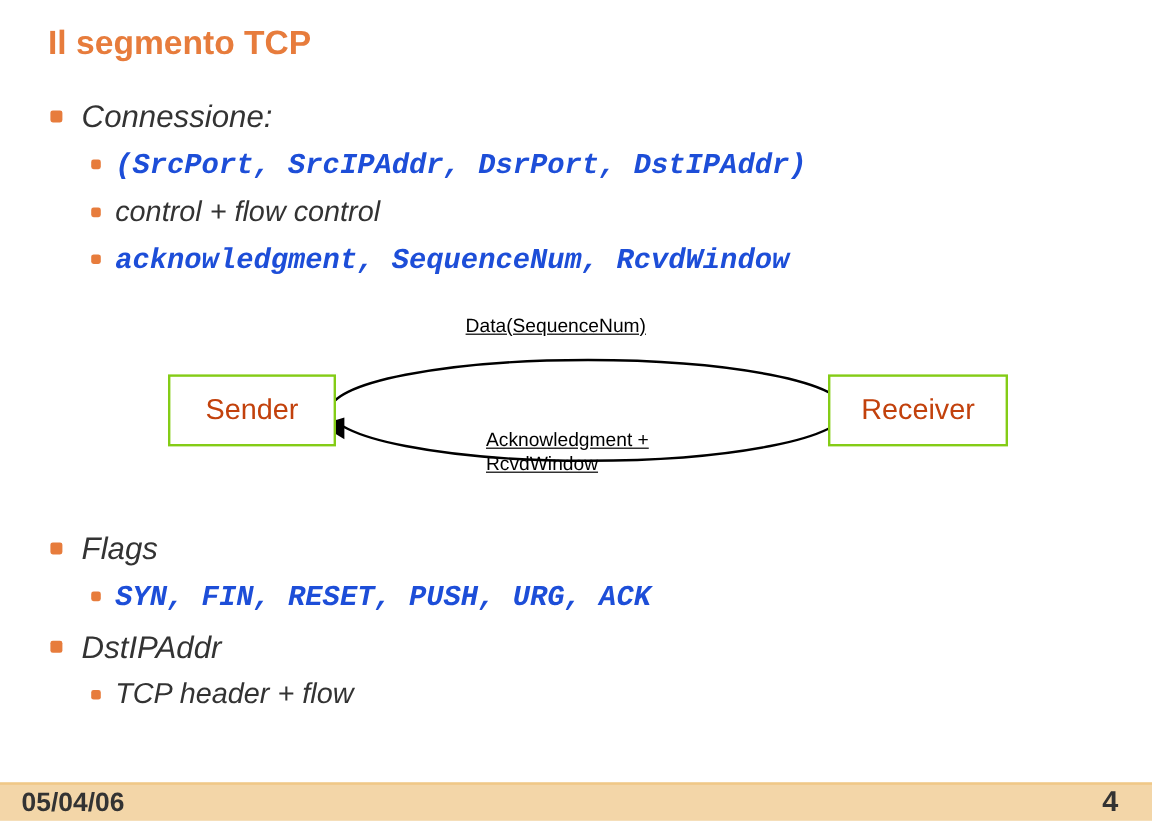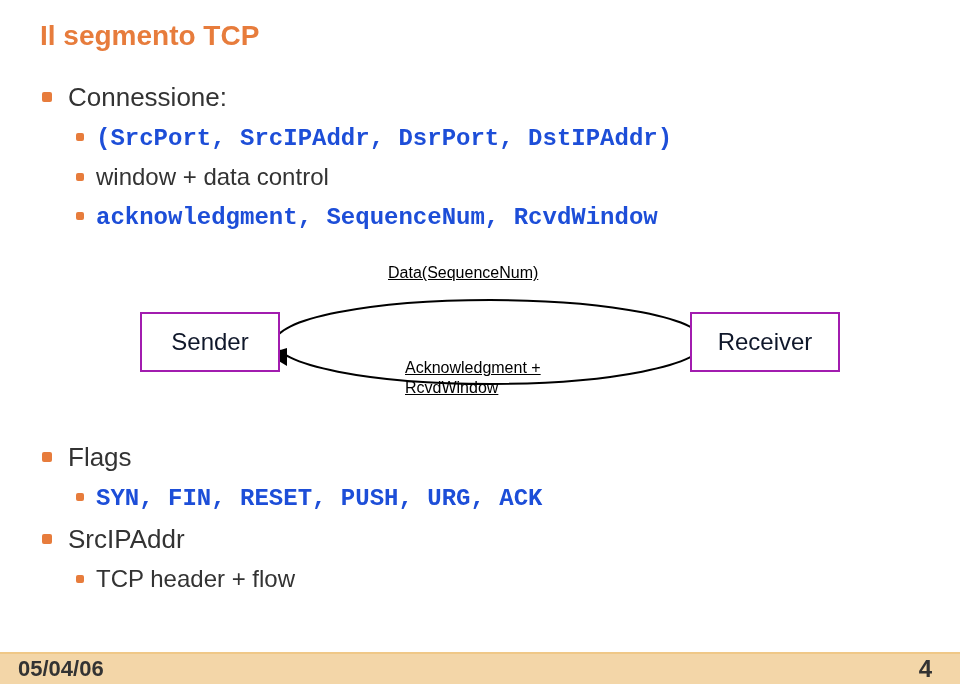--- a/index.html
+++ b/index.html
@@ -26,20 +26,21 @@
   .bullet-list {
     list-style: none;
     font-size: 26px;
     color: #333;
   }
   .bullet-list > li {
     position: relative;
     padding-left: 28px;
     margin-bottom: 6px;
     line-height: 1.35;
+    font-style: italic;
   }
   .bullet-list > li::before {
     content: "";
     position: absolute;
     left: 2px;
     top: 12px;
     width: 10px;
     height: 10px;
     background: #e77c3c;
     border-radius: 2px;
@@ -70,25 +71,25 @@
     color: #1d4ed8;
   }
   .diagram {
     position: relative;
     width: 700px;
     height: 180px;
     margin: 18px 0 8px 100px;
   }
   .box {
     position: absolute;
-    border: 2px solid #a21caf;
+    border: 2px solid #84cc16;
     background: #fff;
     font-family: "Liberation Sans", Arial, sans-serif;
     font-size: 24px;
-    color: #0f172a;
+    color: #c2410c;
     display: flex;
     align-items: center;
     justify-content: center;
     padding: 0 18px;
   }
   .sender-box { left: 0; top: 60px; width: 140px; height: 60px; }
   .receiver-box { right: 0; top: 60px; width: 150px; height: 60px; }
   .diagram-label {
     position: absolute;
     font-family: "Liberation Sans", Arial, sans-serif;
@@ -128,21 +129,21 @@
 
 <div class="slide">
 
   <h1 class="title">Il segmento TCP</h1>
 
   <ul class="bullet-list">
     <li>
       <span>Connessione:</span>
       <ul class="sub-list">
         <li><span class="mono">(SrcPort, SrcIPAddr, DsrPort, DstIPAddr)</span></li>
-        <li><span>window + data control</span></li>
+        <li><span>control + flow control</span></li>
         <li><span class="mono">acknowledgment, SequenceNum, RcvdWindow</span></li>
       </ul>
     </li>
   </ul>
 
   <div class="diagram">
     <svg class="arrows" viewBox="0 0 700 180">
       <ellipse cx="350" cy="90" rx="215" ry="42" fill="none" stroke="#000" stroke-width="2"></ellipse>
       <polygon points="553,66 573,78 553,84" fill="#000"></polygon>
       <polygon points="147,114 127,102 147,96" fill="#000"></polygon>
@@ -161,21 +162,21 @@
   </div>
 
   <ul class="bullet-list">
     <li>
       <span>Flags</span>
       <ul class="sub-list">
         <li><span class="mono">SYN, FIN, RESET, PUSH, URG, ACK</span></li>
       </ul>
     </li>
     <li>
-      <span>SrcIPAddr</span>
+      <span>DstIPAddr</span>
       <ul class="sub-list">
         <li><span>TCP header + flow</span></li>
       </ul>
     </li>
   </ul>
 
 </div>
 
 <div class="footer-bar">
   <span class="footer-date">05/04/06</span>

